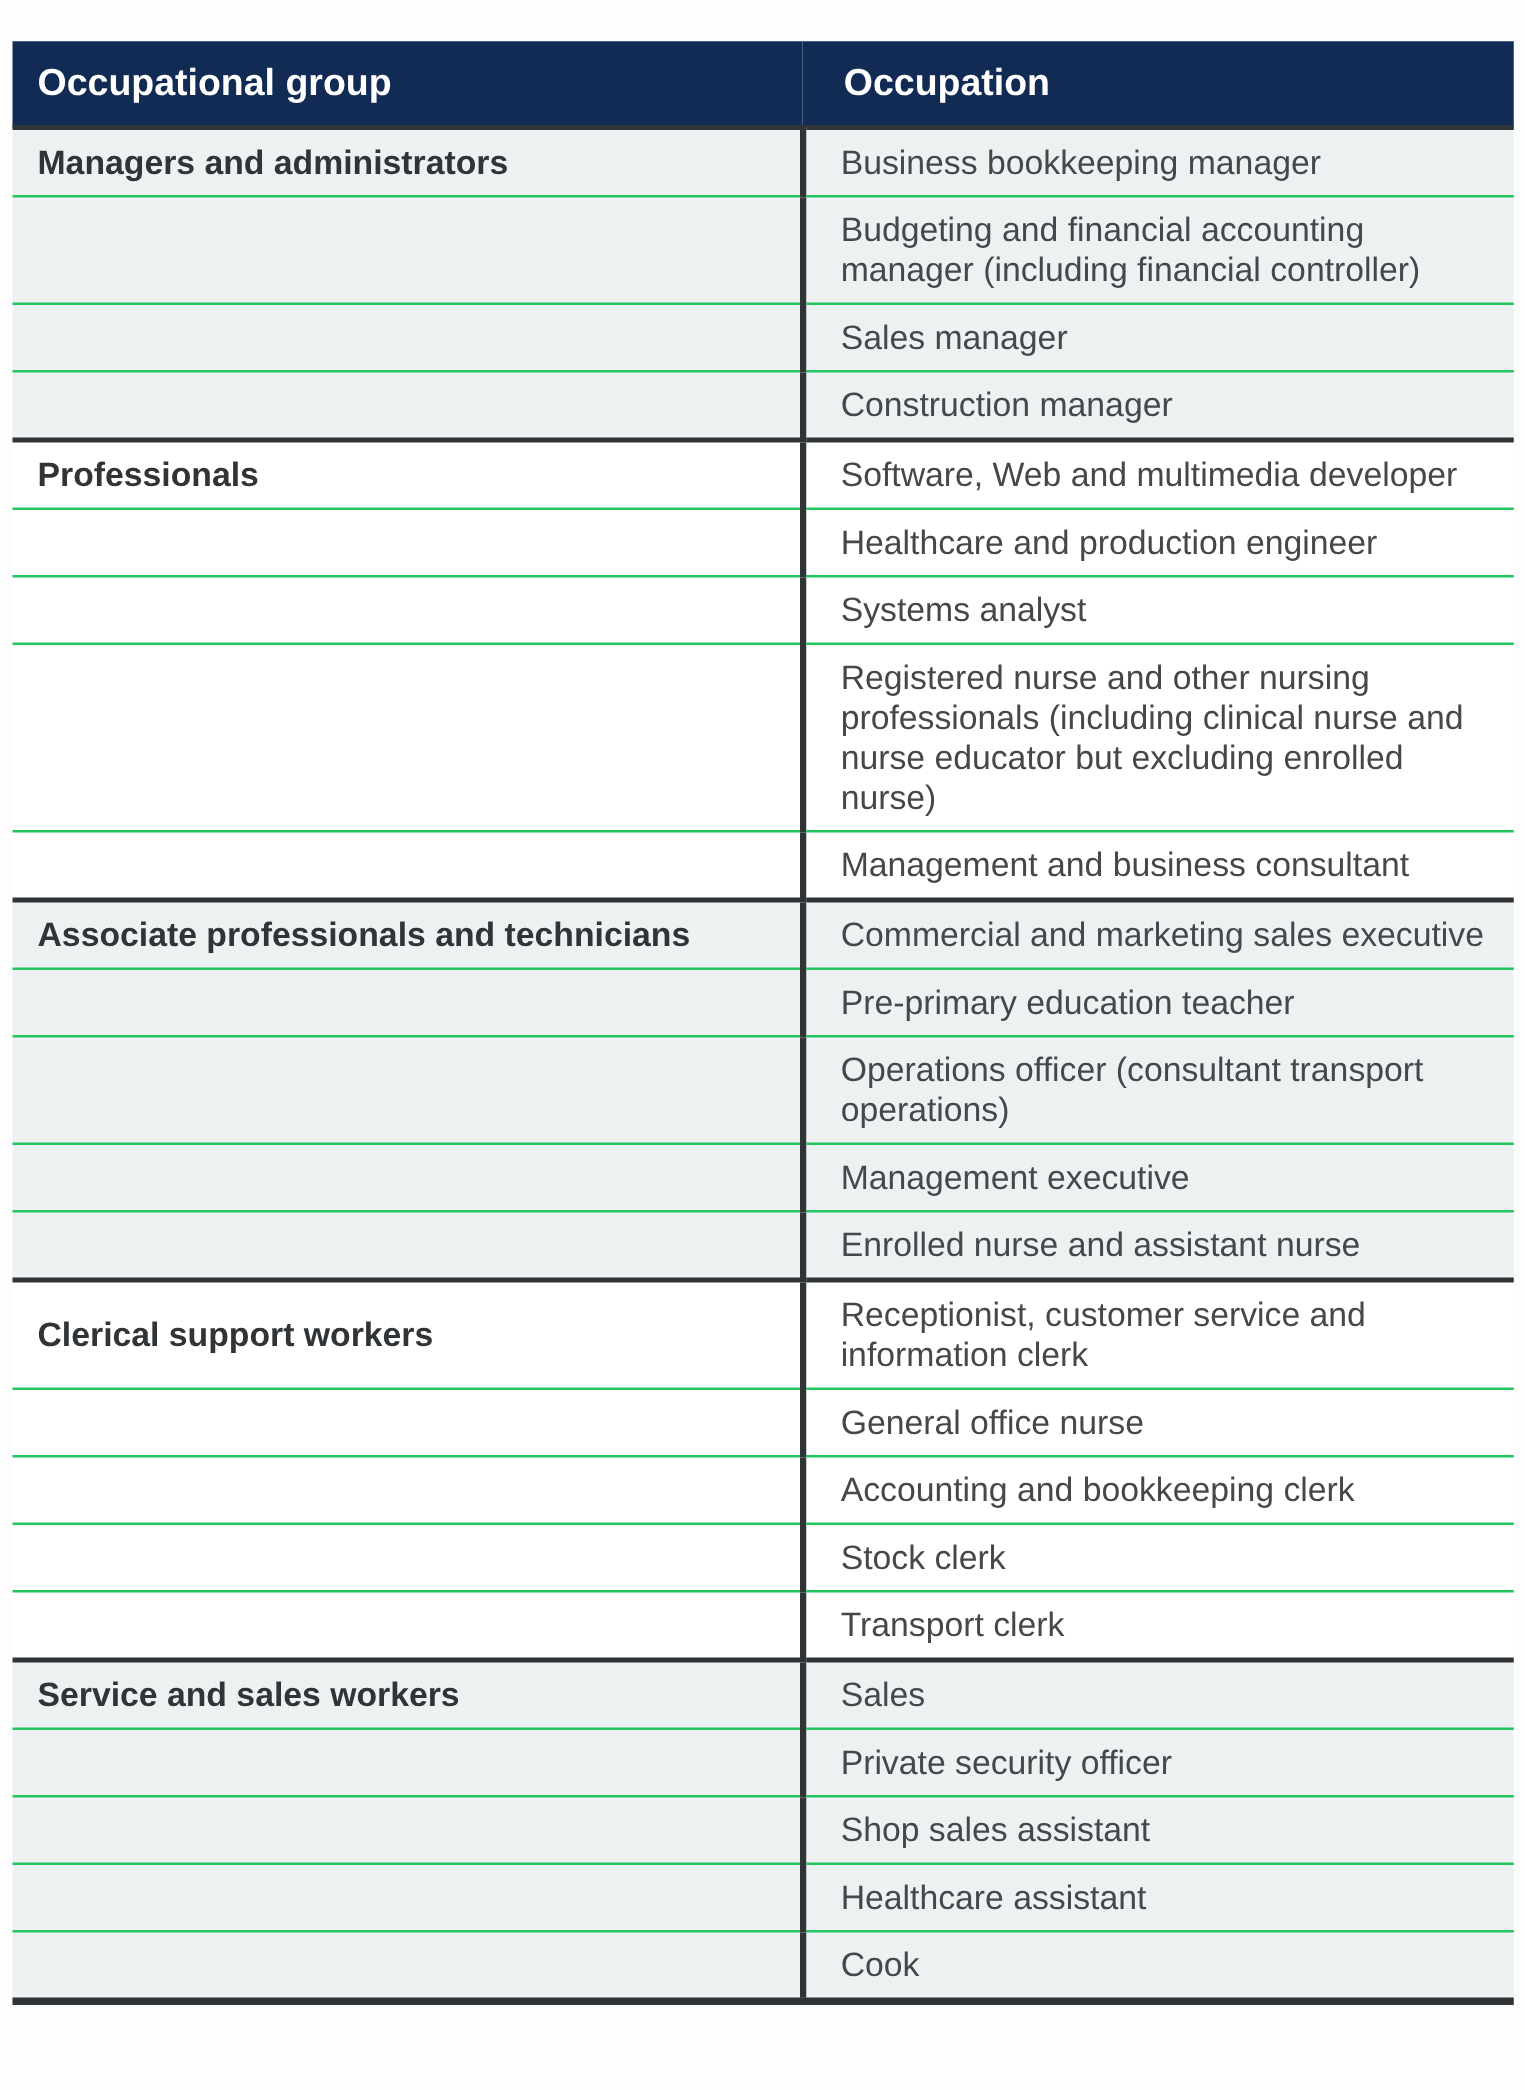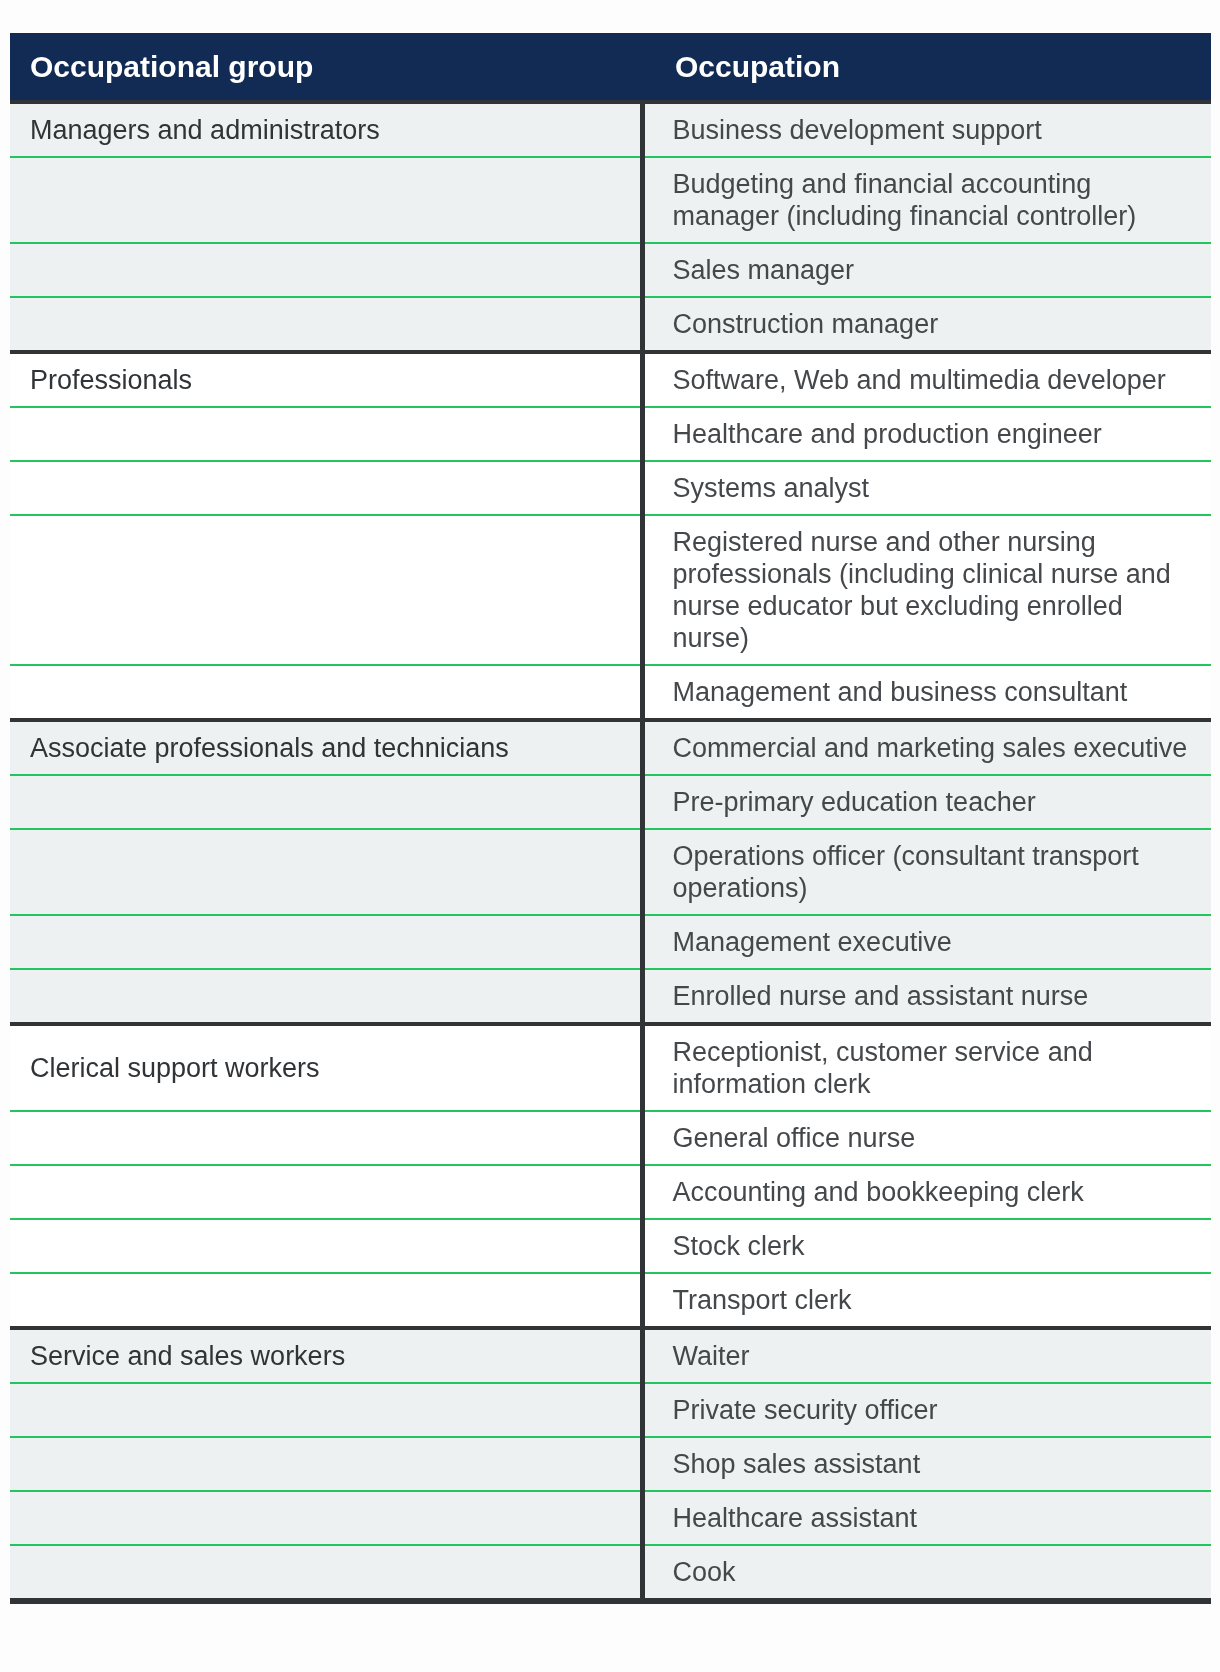--- a/index.html
+++ b/index.html
@@ -34,21 +34,21 @@
   }
   th.col-group { width: 632px; padding: 0 0 0 20px; }
   th.col-occ   { width: 569px; padding: 0 0 0 33px; }
   tbody td {
     font-size: 27px;
     line-height: 32px;
     vertical-align: middle;
   }
   td.group-cell {
     padding: 10px 14px 10px 20px;
-    font-weight: normal;
+    font-weight: bold;
     color: #303437;
   }
   td.occ-cell {
     border-left: 5px solid #313437;
     padding: 10px 12px 10px 28px;
     color: #45484B;
   }
   tr.bg-gray  { background: #EEF1F2; }
   tr.bg-white { background: #FFFFFF; }
   tr.row-sep td     { border-top: 2px solid #22c55e; }
@@ -65,21 +65,21 @@
     </colgroup>
     <thead>
       <tr>
         <th class="col-group">Occupational group</th>
         <th class="col-occ">Occupation</th>
       </tr>
     </thead>
     <tbody>
         <tr class="bg-gray group-first">
           <td class="group-cell"><span>Managers and administrators</span></td>
-          <td class="occ-cell">Business development support</td>
+          <td class="occ-cell">Business bookkeeping manager</td>
         </tr>
         <tr class="bg-gray row-sep">
           <td class="group-cell"></td>
           <td class="occ-cell">Budgeting and financial accounting manager (including financial controller)</td>
         </tr>
         <tr class="bg-gray row-sep">
           <td class="group-cell"></td>
           <td class="occ-cell">Sales manager</td>
         </tr>
         <tr class="bg-gray row-sep">
@@ -141,21 +141,21 @@
         <tr class="bg-white row-sep">
           <td class="group-cell"></td>
           <td class="occ-cell">Stock clerk</td>
         </tr>
         <tr class="bg-white row-sep">
           <td class="group-cell"></td>
           <td class="occ-cell">Transport clerk</td>
         </tr>
         <tr class="bg-gray group-first">
           <td class="group-cell"><span>Service and sales workers</span></td>
-          <td class="occ-cell">Waiter</td>
+          <td class="occ-cell">Sales</td>
         </tr>
         <tr class="bg-gray row-sep">
           <td class="group-cell"></td>
           <td class="occ-cell">Private security officer</td>
         </tr>
         <tr class="bg-gray row-sep">
           <td class="group-cell"></td>
           <td class="occ-cell">Shop sales assistant</td>
         </tr>
         <tr class="bg-gray row-sep">

